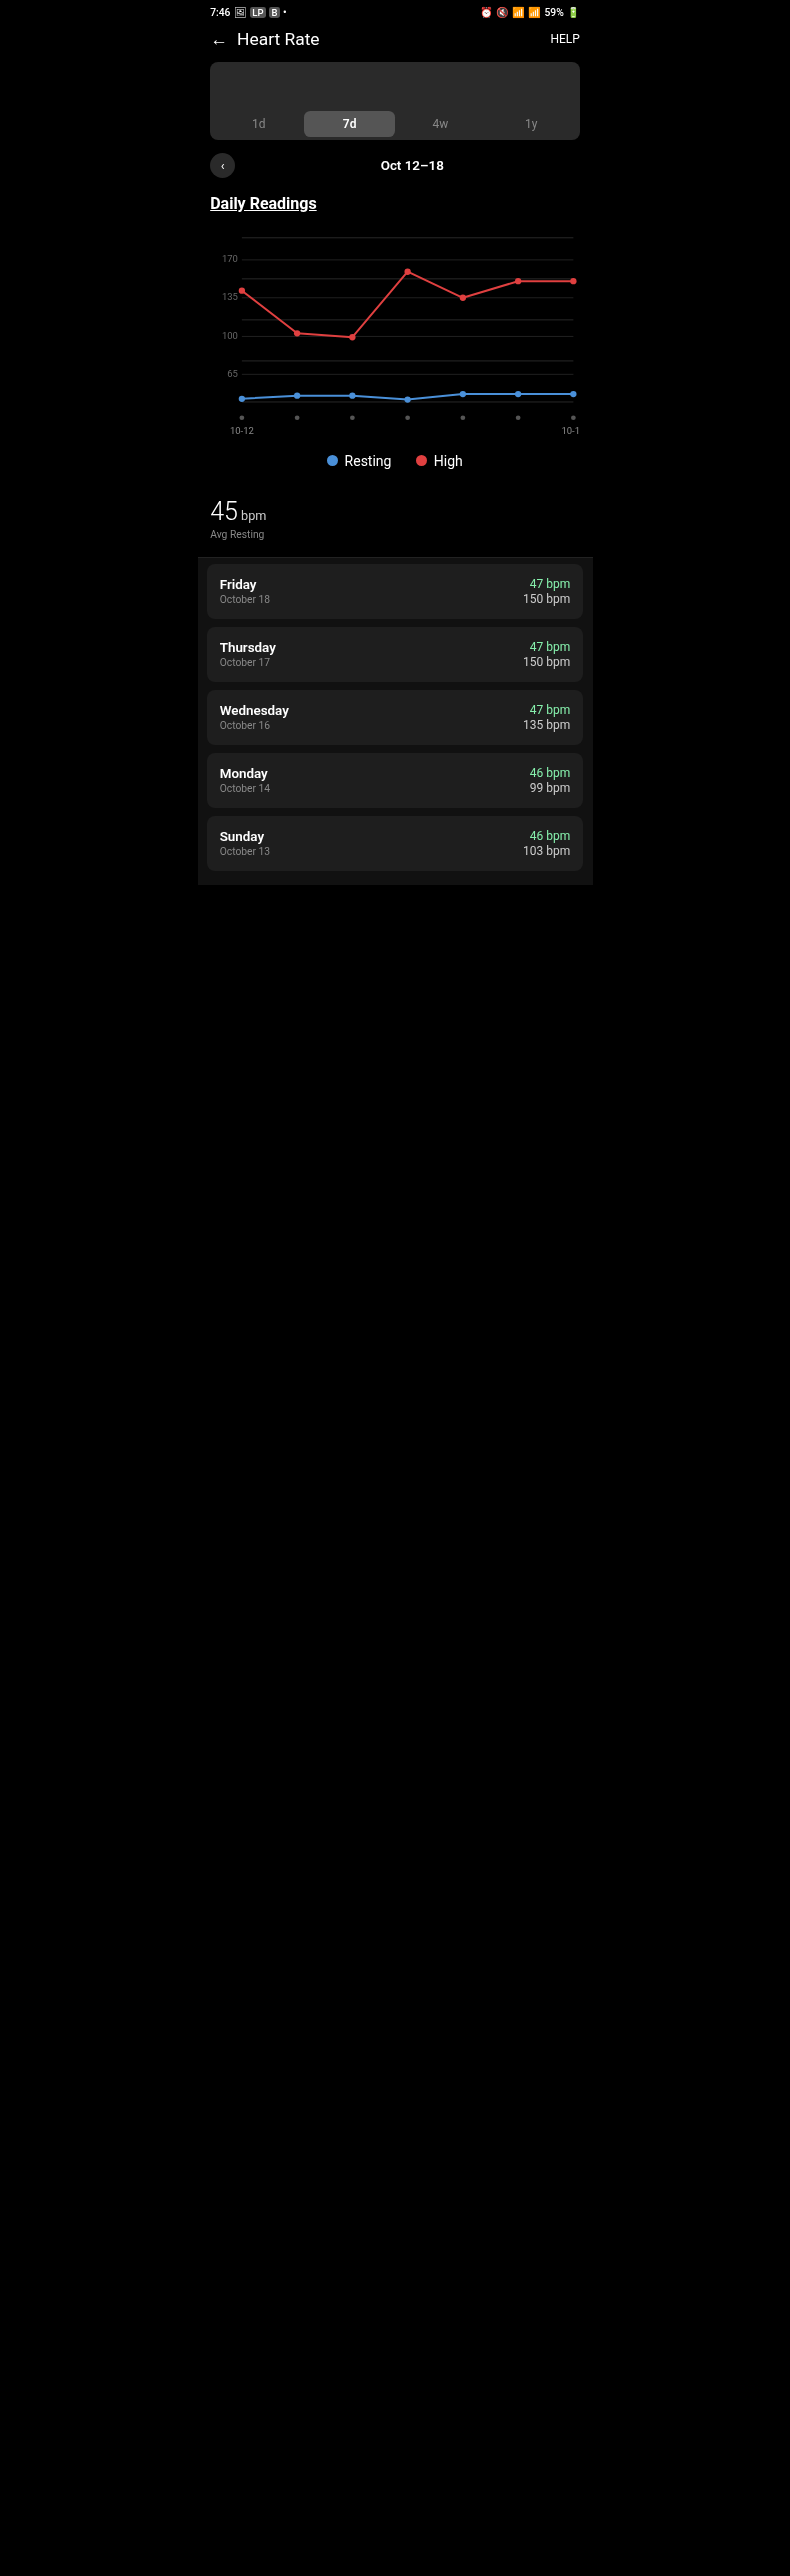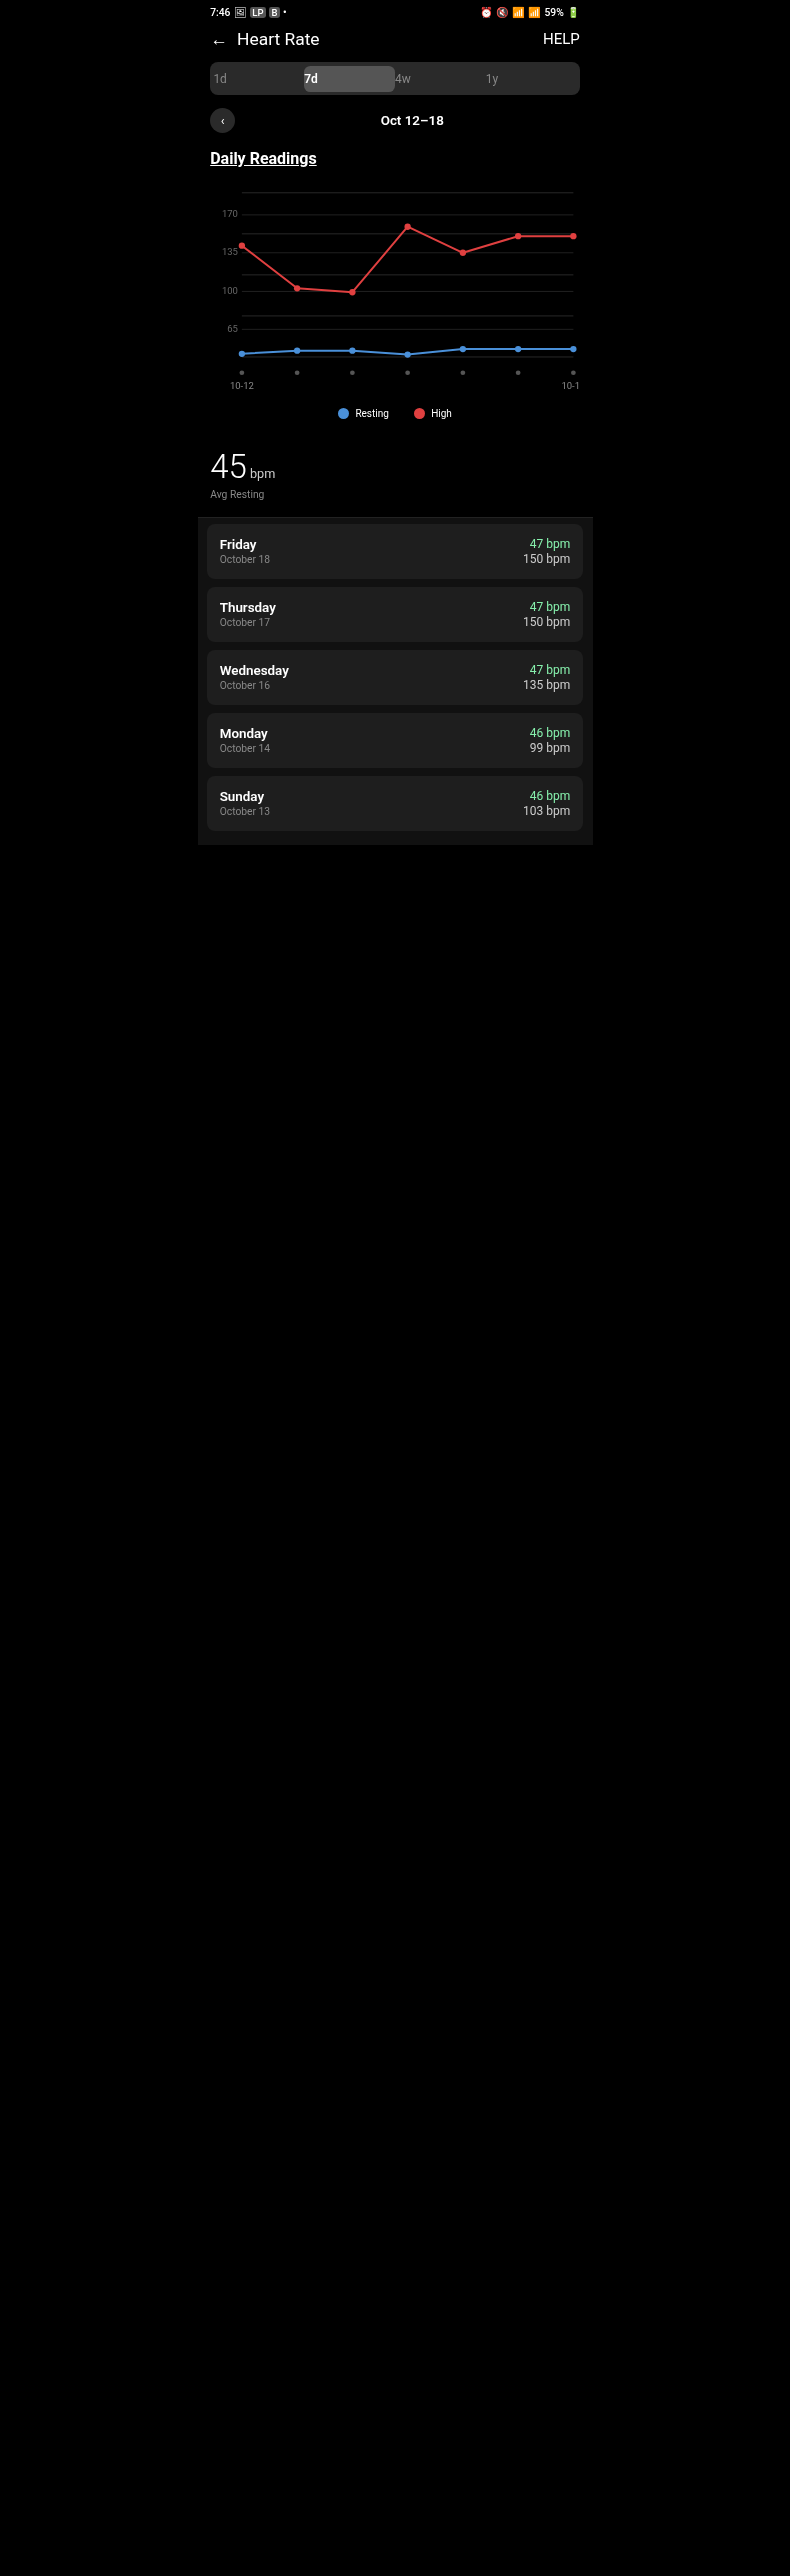--- a/index.html
+++ b/index.html
@@ -27,37 +27,39 @@
     
     .header {
       display: flex;
       justify-content: space-between;
       align-items: center;
       padding: 6.3px 12.7px 12.7px;
     }
     .header-left { display: flex; align-items: center; gap: 9.5px; }
     .back-arrow { font-size: 17.4px; color: #fff; cursor: pointer; }
     .header-title { font-size: 17.4px; font-weight: 400; }
-    .help-btn { font-size: 15px; color: #fff; cursor: pointer; }
+    .help-btn { font-size: 12px; color: #fff; cursor: pointer; }
 
     
     .time-tabs {
       display: flex;
       background: #2a2a2a;
       border-radius: 8px;
       margin: 0 12.7px 12.7px;
       padding: 3.2px;
     }
     .time-tab {
       flex: 1;
+      text-align: center;
       padding: 6.3px 0;
       border-radius: 6.3px;
       font-size: 12px;
       color: #888;
       cursor: pointer;
+      margin-top: 45px;
     }
     .time-tab.active {
       background: #555;
       color: #fff;
       font-weight: 600;
     }
 
     
     .date-nav {
       display: flex;
@@ -97,36 +99,36 @@
     .chart-legend {
       display: flex;
       justify-content: center;
       gap: 25px;
       padding: 6.3px 0 12.7px;
     }
     .legend-item {
       display: flex;
       align-items: center;
       gap: 6.3px;
-      font-size: 10px;
+      font-size: 14px;
     }
     .legend-dot {
       width: 11px;
       height: 11px;
       border-radius: 50%;
     }
 
     
     .stats-row {
       display: flex;
       padding: 9.5px 12.7px 16px;
       border-bottom: 0.8px solid #222;
     }
     .stat-item { flex: 1; }
-    .stat-value { font-size: 33px; font-weight: 300; }
+    .stat-value { font-size: 25px; font-weight: 300; }
     .stat-unit { font-size: 12.7px; font-weight: 400; color: #ccc; }
     .stat-label { font-size: 10.3px; color: #888; margin-top: 1.6px; }
 
     
     .daily-list {
       background: #111;
       padding: 6.3px 9.5px;
     }
     .daily-item {
       background: #1e1e1e;

